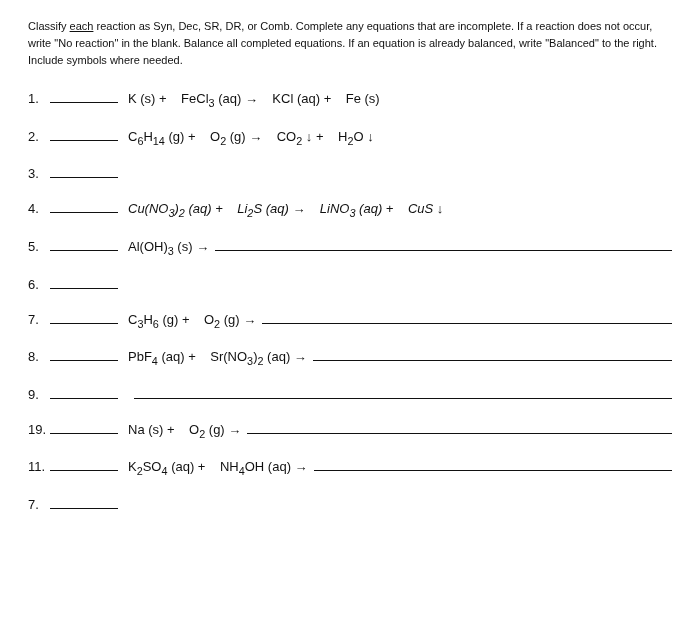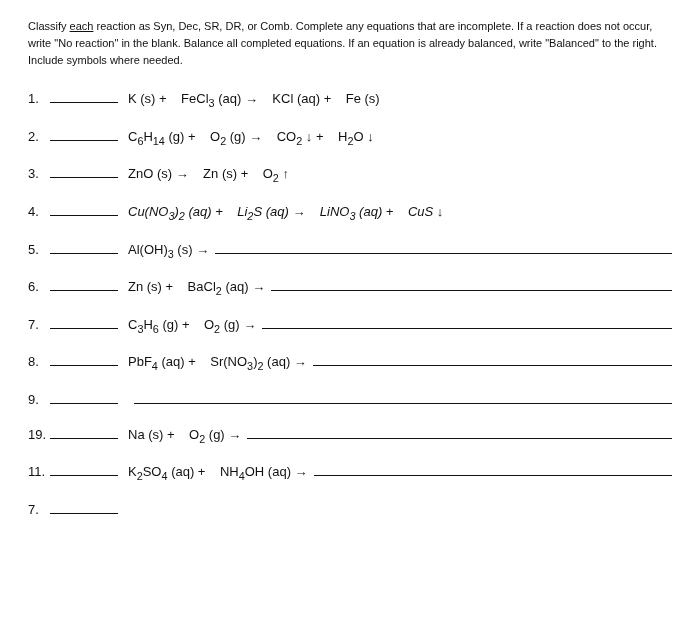--- a/index.html
+++ b/index.html
@@ -77,46 +77,39 @@
     <div class="reaction-row">
       <span class="row-num">2.</span>
       <span class="blank"></span>
       <div class="equation">
         <span style="white-space: nowrap;">C<sub>6</sub>H<sub>14</sub> (g) + &nbsp;&nbsp; O<sub>2</sub> (g) → &nbsp;&nbsp; CO<sub>2</sub> ↓ + &nbsp;&nbsp; H<sub>2</sub>O ↓</span>
       </div>
     </div>
     <div class="reaction-row">
       <span class="row-num">3.</span>
       <span class="blank"></span>
-      <div class="equation">
-        <span style="white-space: nowrap;">ZnO (s) → &nbsp;&nbsp; Zn (s) + &nbsp;&nbsp; O<sub>2</sub> ↑</span>
-      </div>
     </div>
     <div class="reaction-row">
       <span class="row-num">4.</span>
       <span class="blank"></span>
       <div class="equation">
         <span style="white-space: nowrap; font-style: italic;">Cu(NO<sub>3</sub>)<sub>2</sub> (aq) + &nbsp;&nbsp; Li<sub>2</sub>S (aq) → &nbsp;&nbsp; LiNO<sub>3</sub> (aq) + &nbsp;&nbsp; CuS ↓</span>
       </div>
     </div>
     <div class="reaction-row">
       <span class="row-num">5.</span>
       <span class="blank"></span>
       <div class="equation">
         <span style="white-space: nowrap;">Al(OH)<sub>3</sub> (s) →</span>
         <span class="long-blank"></span>
       </div>
     </div>
     <div class="reaction-row">
       <span class="row-num">6.</span>
       <span class="blank"></span>
-      <div class="equation">
-        <span style="white-space: nowrap;">Zn (s) + &nbsp;&nbsp; BaCl<sub>2</sub> (aq) →</span>
-        <span class="long-blank"></span>
-      </div>
     </div>
     <div class="reaction-row">
       <span class="row-num">7.</span>
       <span class="blank"></span>
       <div class="equation">
         <span style="white-space: nowrap;">C<sub>3</sub>H<sub>6</sub> (g) + &nbsp;&nbsp; O<sub>2</sub> (g) →</span>
         <span class="long-blank"></span>
       </div>
     </div>
     <div class="reaction-row">

